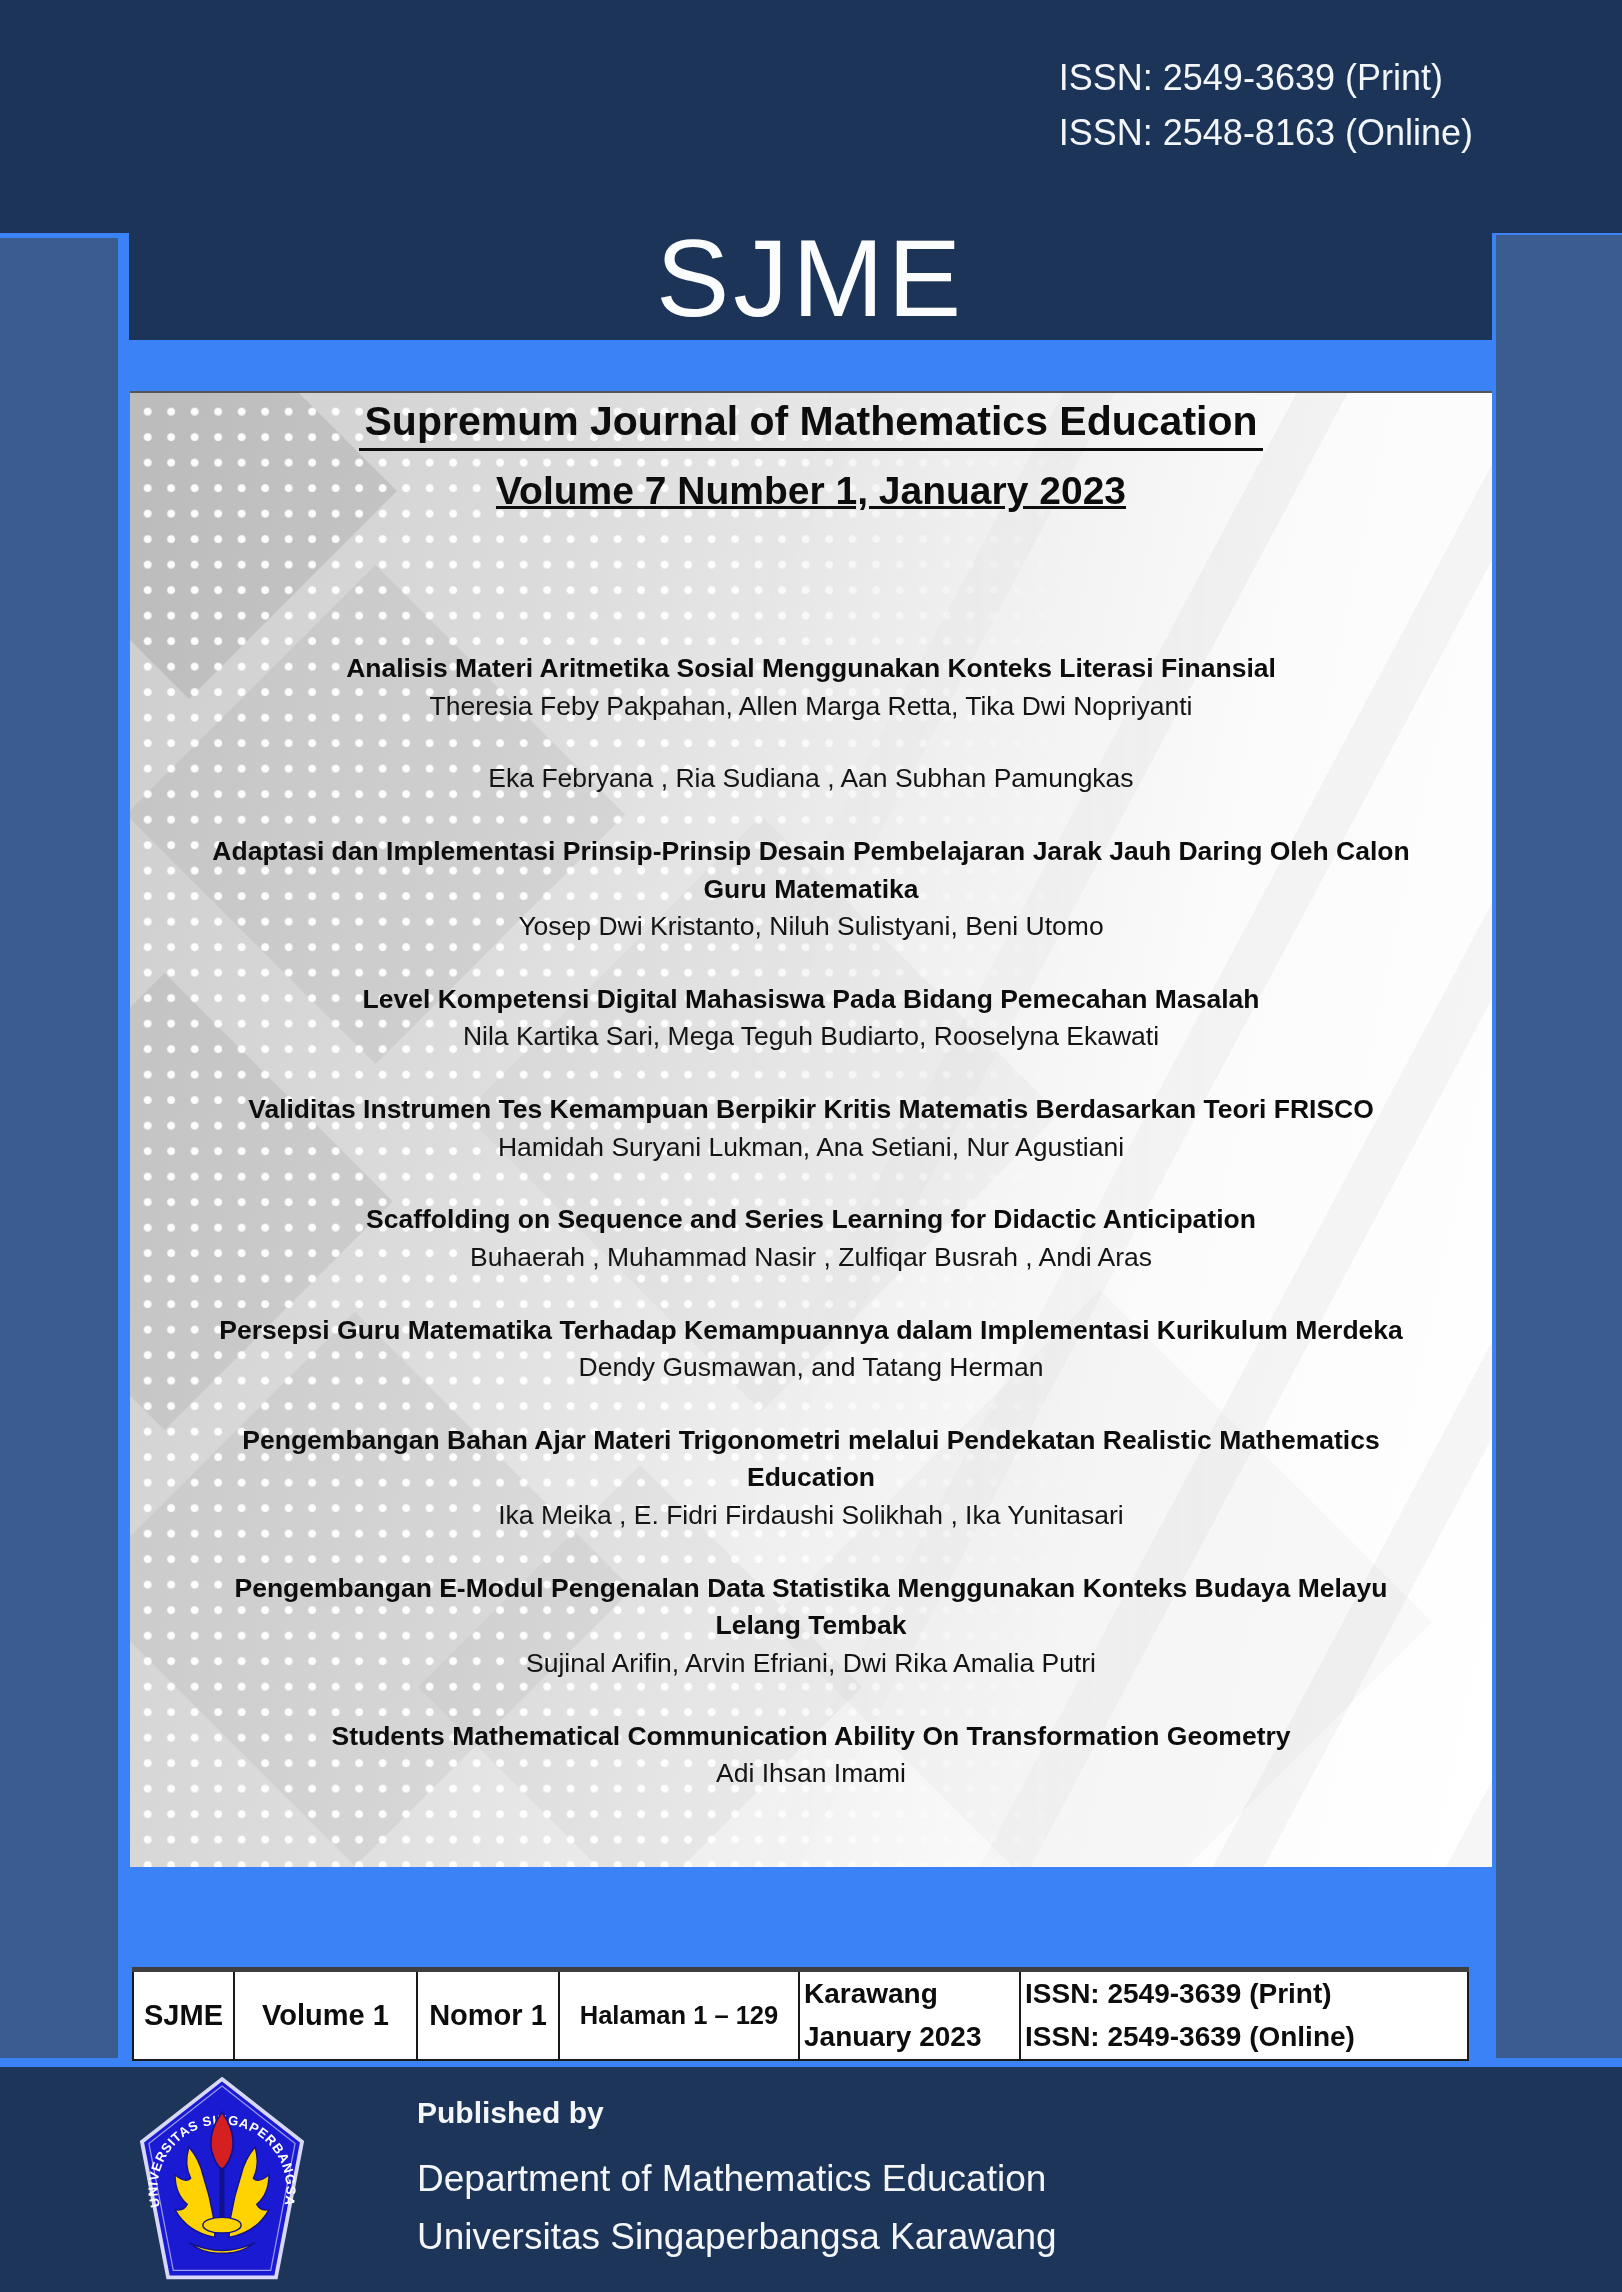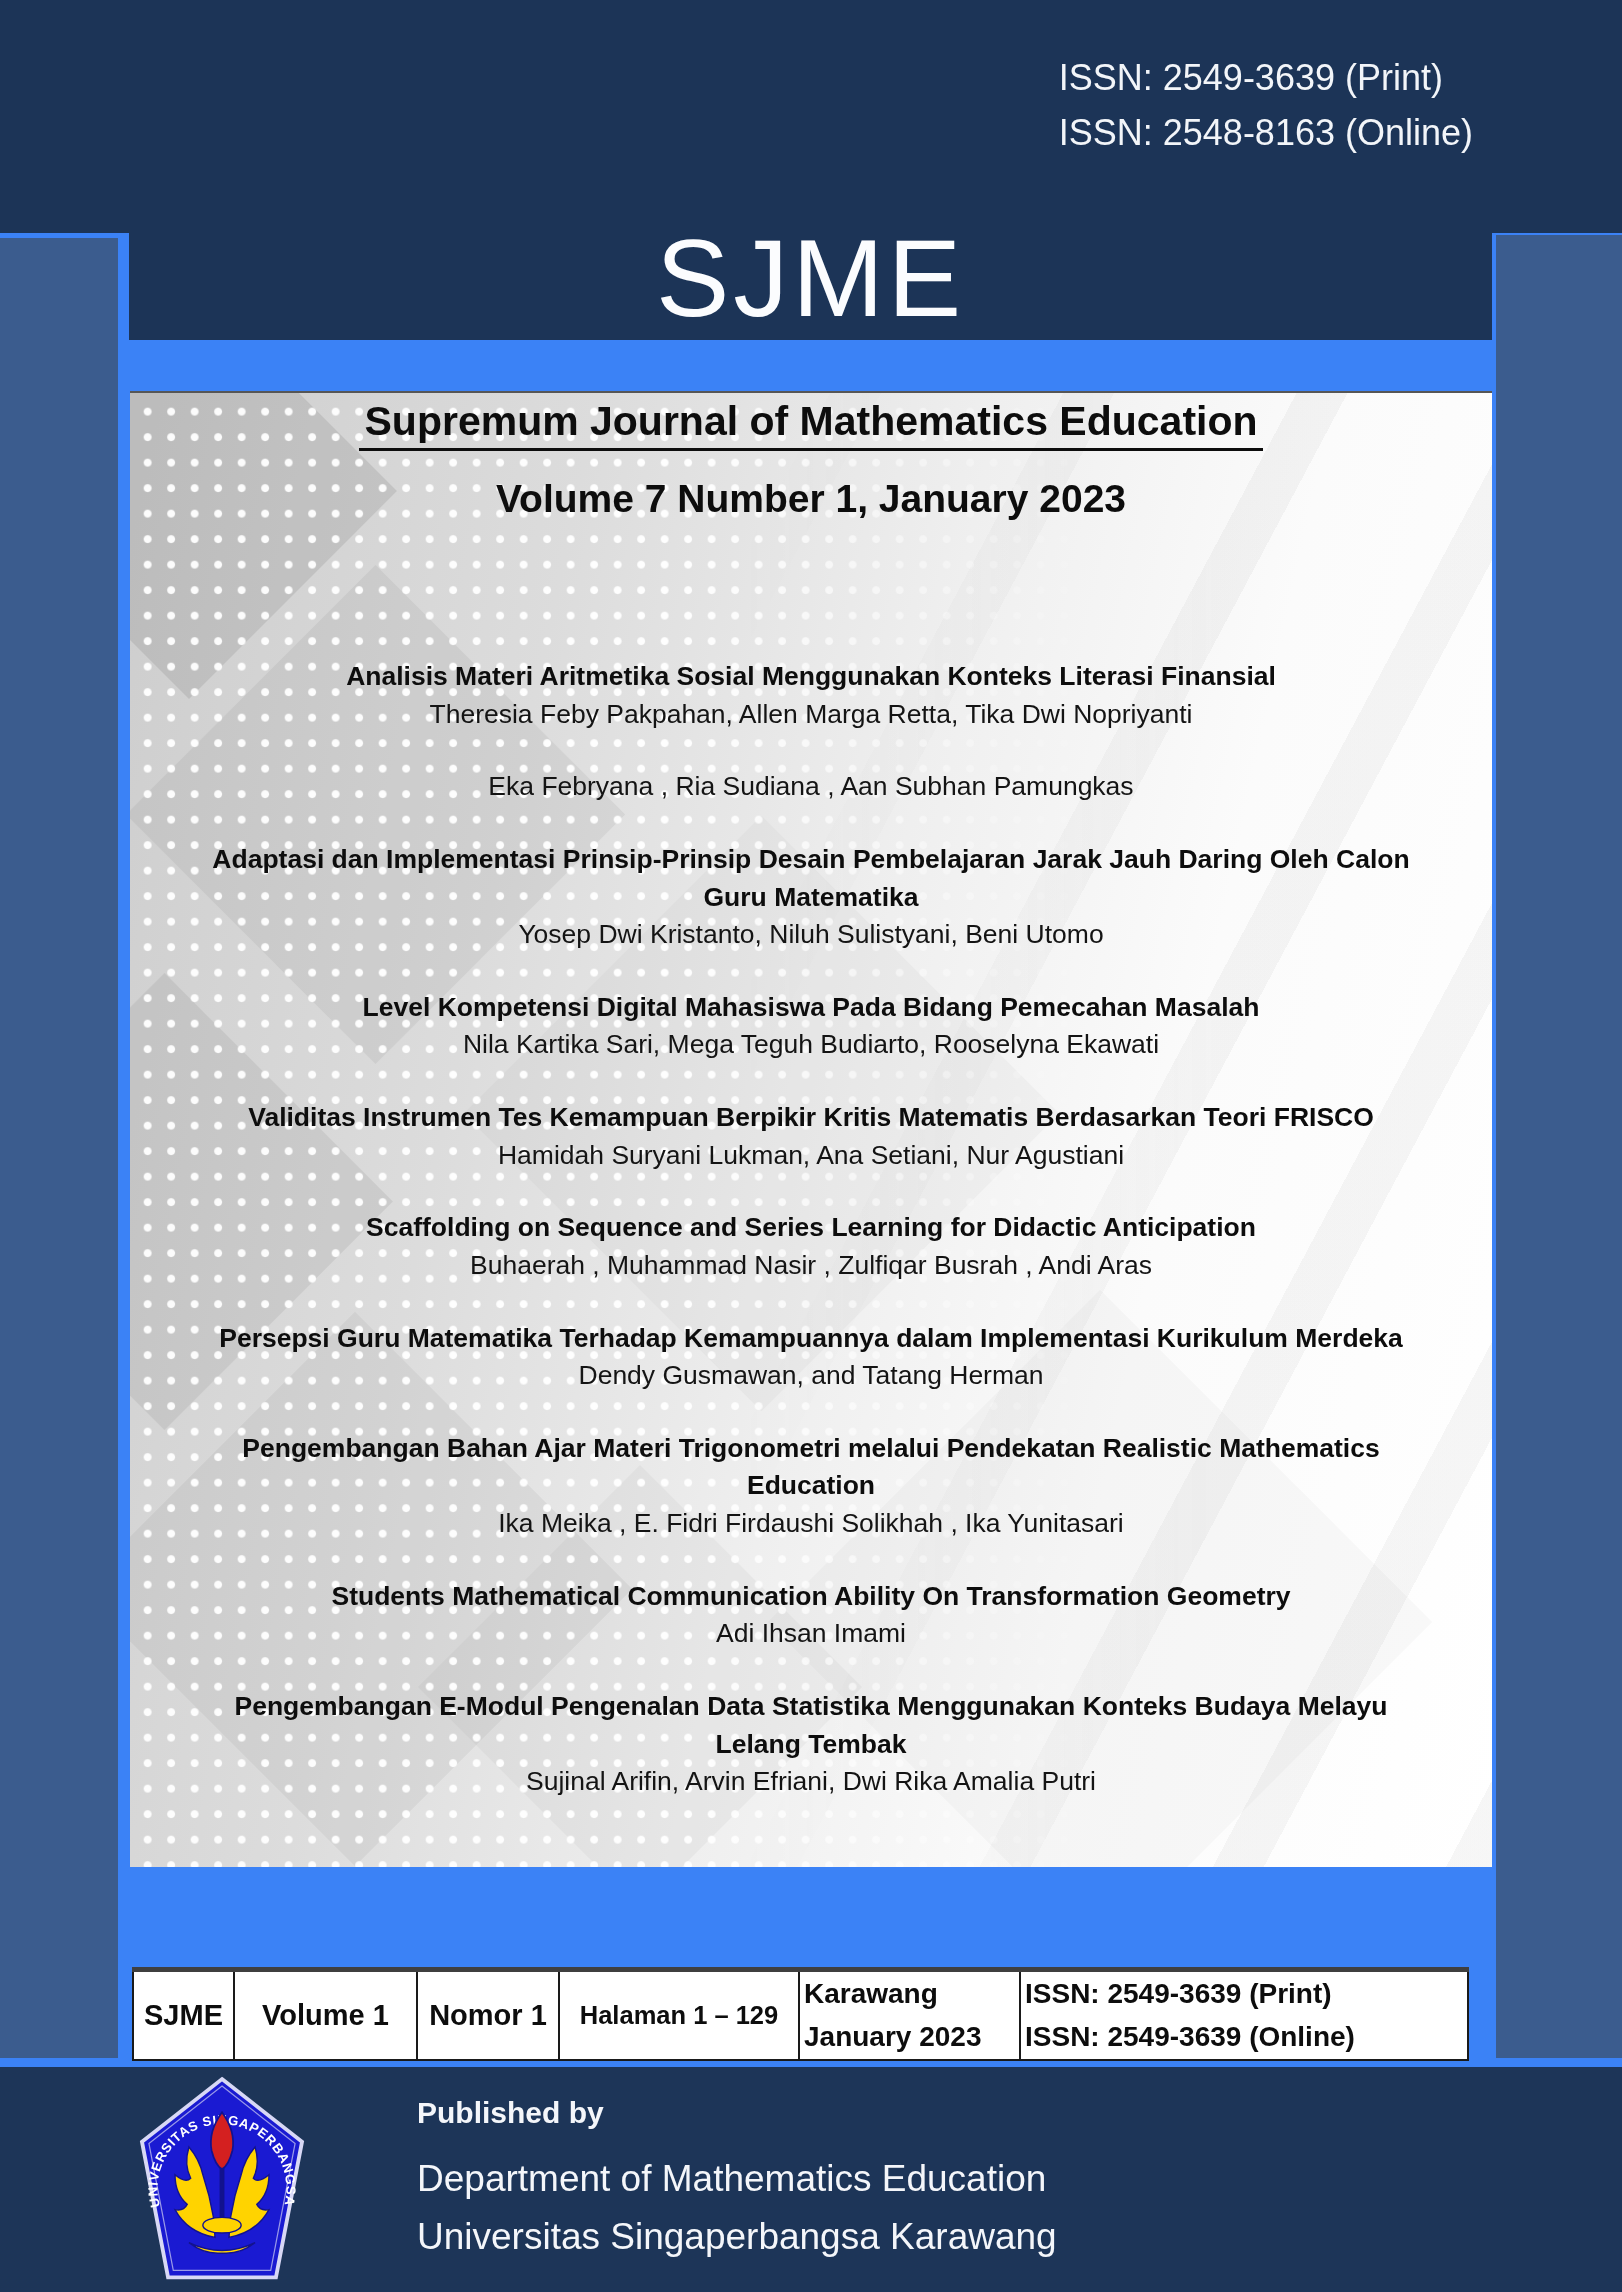--- a/index.html
+++ b/index.html
@@ -42,21 +42,21 @@
     background-image: radial-gradient(circle, rgba(255,255,255,0.95) 3.4px, rgba(255,255,255,0) 4.5px);
     background-size: 23.5px 25.5px; background-position: 5.9px 5.9px;
     -webkit-mask-image: linear-gradient(to right, #000 0%, #000 42%, transparent 72%);
     mask-image: linear-gradient(to right, #000 0%, #000 42%, transparent 72%);
   }
   .content-inner { position:relative; z-index:3; padding-top:5px; text-align:center; color:#0d0d0d; }
   .journal-title {
     display:inline-block; font-size:41px; font-weight:bold; line-height:1.15;
     border-bottom:3.9px solid #0d0d0d; padding:0 5.9px 2.9px 5.9px;
   }
-  .journal-issue { font-size:39px; font-weight:bold; margin-top:26px; }
+  .journal-issue { font-size:39px; font-weight:bold; margin-top:18px;text-decoration:underline; }
   .articles { margin-top:137px; }
   .article { margin-bottom:35px; }
   .article-title {
     font-size:26.5px; font-weight:bold; line-height:1.42;
     max-width:1235px; margin:0 auto;
   }
   .article-authors { font-size:26.5px; font-weight:400; line-height:1.42; color:#141414; max-width:1235px; margin:0 auto; }
   
   .issue-table {
     position:absolute; left:132px; top:1967px; width:1335px; height:91px;
@@ -137,26 +137,26 @@
         </div>
         <div class="article">
           <div class="article-title">Persepsi Guru Matematika Terhadap Kemampuannya dalam Implementasi Kurikulum Merdeka</div>
           <div class="article-authors">Dendy Gusmawan, and Tatang Herman</div>
         </div>
         <div class="article">
           <div class="article-title">Pengembangan Bahan Ajar Materi Trigonometri melalui Pendekatan Realistic Mathematics Education</div>
           <div class="article-authors">Ika Meika , E. Fidri Firdaushi Solikhah , Ika Yunitasari</div>
         </div>
         <div class="article">
+          <div class="article-title">Pengembangan E-Modul Pengenalan Data Statistika Menggunakan Konteks Budaya Melayu Lelang Tembak</div>
+          <div class="article-authors">Sujinal Arifin, Arvin Efriani, Dwi Rika Amalia Putri</div>
+        </div>
+        <div class="article">
           <div class="article-title">Students Mathematical Communication Ability On Transformation Geometry</div>
           <div class="article-authors">Adi Ihsan Imami</div>
-        </div>
-        <div class="article">
-          <div class="article-title">Pengembangan E-Modul Pengenalan Data Statistika Menggunakan Konteks Budaya Melayu Lelang Tembak</div>
-          <div class="article-authors">Sujinal Arifin, Arvin Efriani, Dwi Rika Amalia Putri</div>
         </div>
       </div>
     </div>
   </div>
 
   <table class="issue-table">
     <colgroup>
       <col style="width:101px">
         <col style="width:183px">
         <col style="width:142px">

